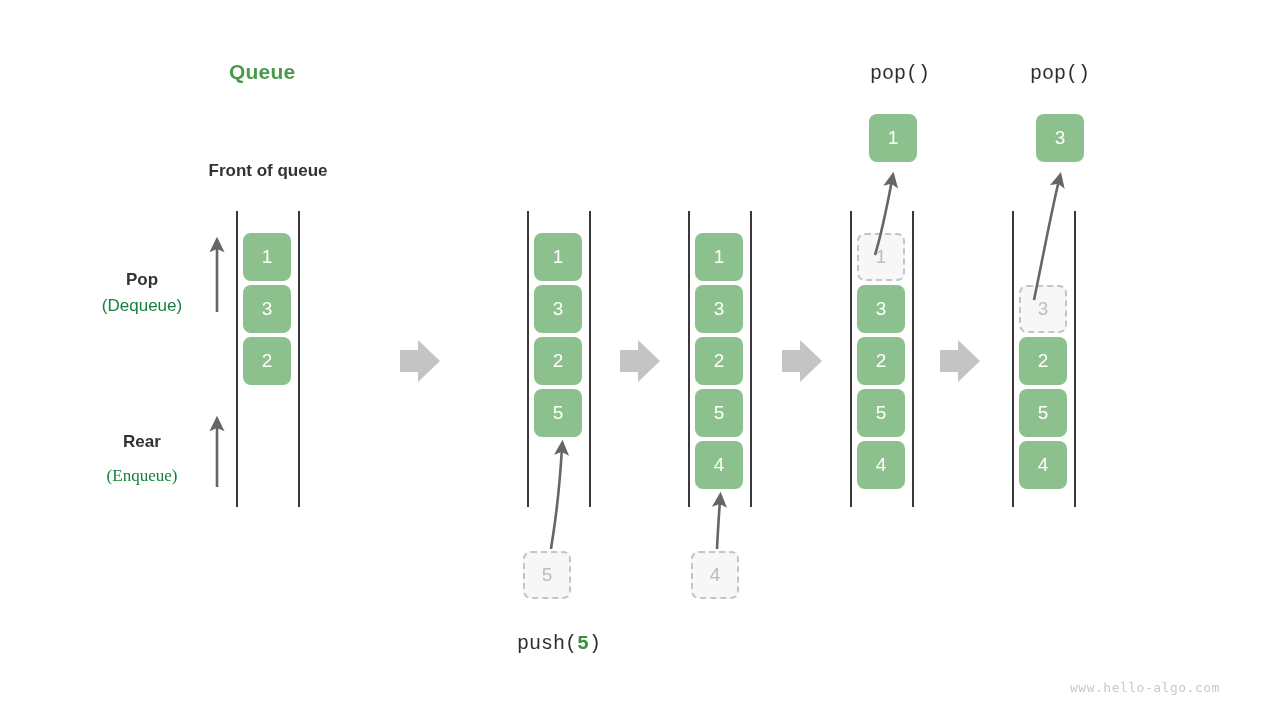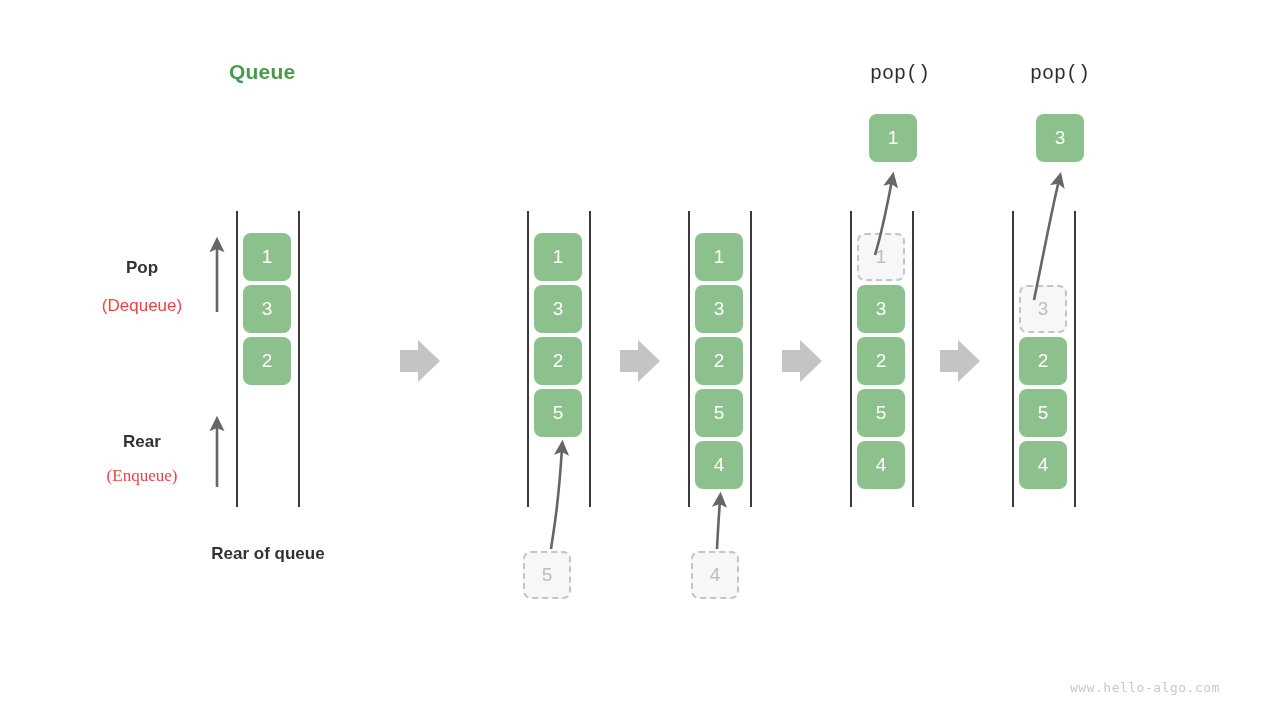--- a/index.html
+++ b/index.html
@@ -24,21 +24,21 @@
     position:absolute;
     font-weight:bold;
     font-size:17px;
     color:#333333;
     white-space:nowrap;
     text-align:center;
   }
   .plainlabel{
     position:absolute;
     font-size:17px;
-    color:#ef4444;
+    color:#15803d;
     white-space:nowrap;
     text-align:center;
   }
   .mono{
     position:absolute;
     font-family:Liberation Mono, monospace;
     font-size:20px;
     color:#2e2e2e;
     white-space:nowrap;
     text-align:center;
@@ -83,32 +83,35 @@
     pointer-events:none;
   }
 </style>
 </head>
 <body>
 
 <div id="stage">
 
   <div class="title" style="left:229px;top:60px;">Queue</div>
 
-
-  <div class="boldlabel" style="left:168px;top:544px;width:200px;">Rear of queue</div>
-
-  <div class="boldlabel" style="left:62px;top:258px;width:160px;">Pop</div>
+  <div class="boldlabel" style="left:168px;top:161px;width:200px;">Front of queue</div>
+
+
+  <div class="boldlabel" style="left:62px;top:270px;width:160px;">Pop</div>
   <div class="plainlabel" style="left:62px;top:296px;width:160px;">(Dequeue)</div>
 
   <div class="boldlabel" style="left:62px;top:432px;width:160px;">Rear</div>
   <div class="plainlabel" style="left:62px;top:466px;width:160px;font-family:Liberation Serif, serif;">(Enqueue)</div>
 
   <div class="mono" style="left:800px;top:62px;width:200px;">pop()</div>
   <div class="mono" style="left:960px;top:62px;width:200px;">pop()</div>
 
+  <div class="mono" style="left:459px;top:632px;width:200px;">
+    <span>push(</span><span class="arg">5</span><span>)</span>
+  </div>
 
   <div class="rail" style="left:236px;top:211px;height:296px;"></div>
   <div class="rail" style="left:298px;top:211px;height:296px;"></div>
 
   <div class="rail" style="left:527px;top:211px;height:296px;"></div>
   <div class="rail" style="left:589px;top:211px;height:296px;"></div>
 
   <div class="rail" style="left:688px;top:211px;height:296px;"></div>
   <div class="rail" style="left:750px;top:211px;height:296px;"></div>
 

